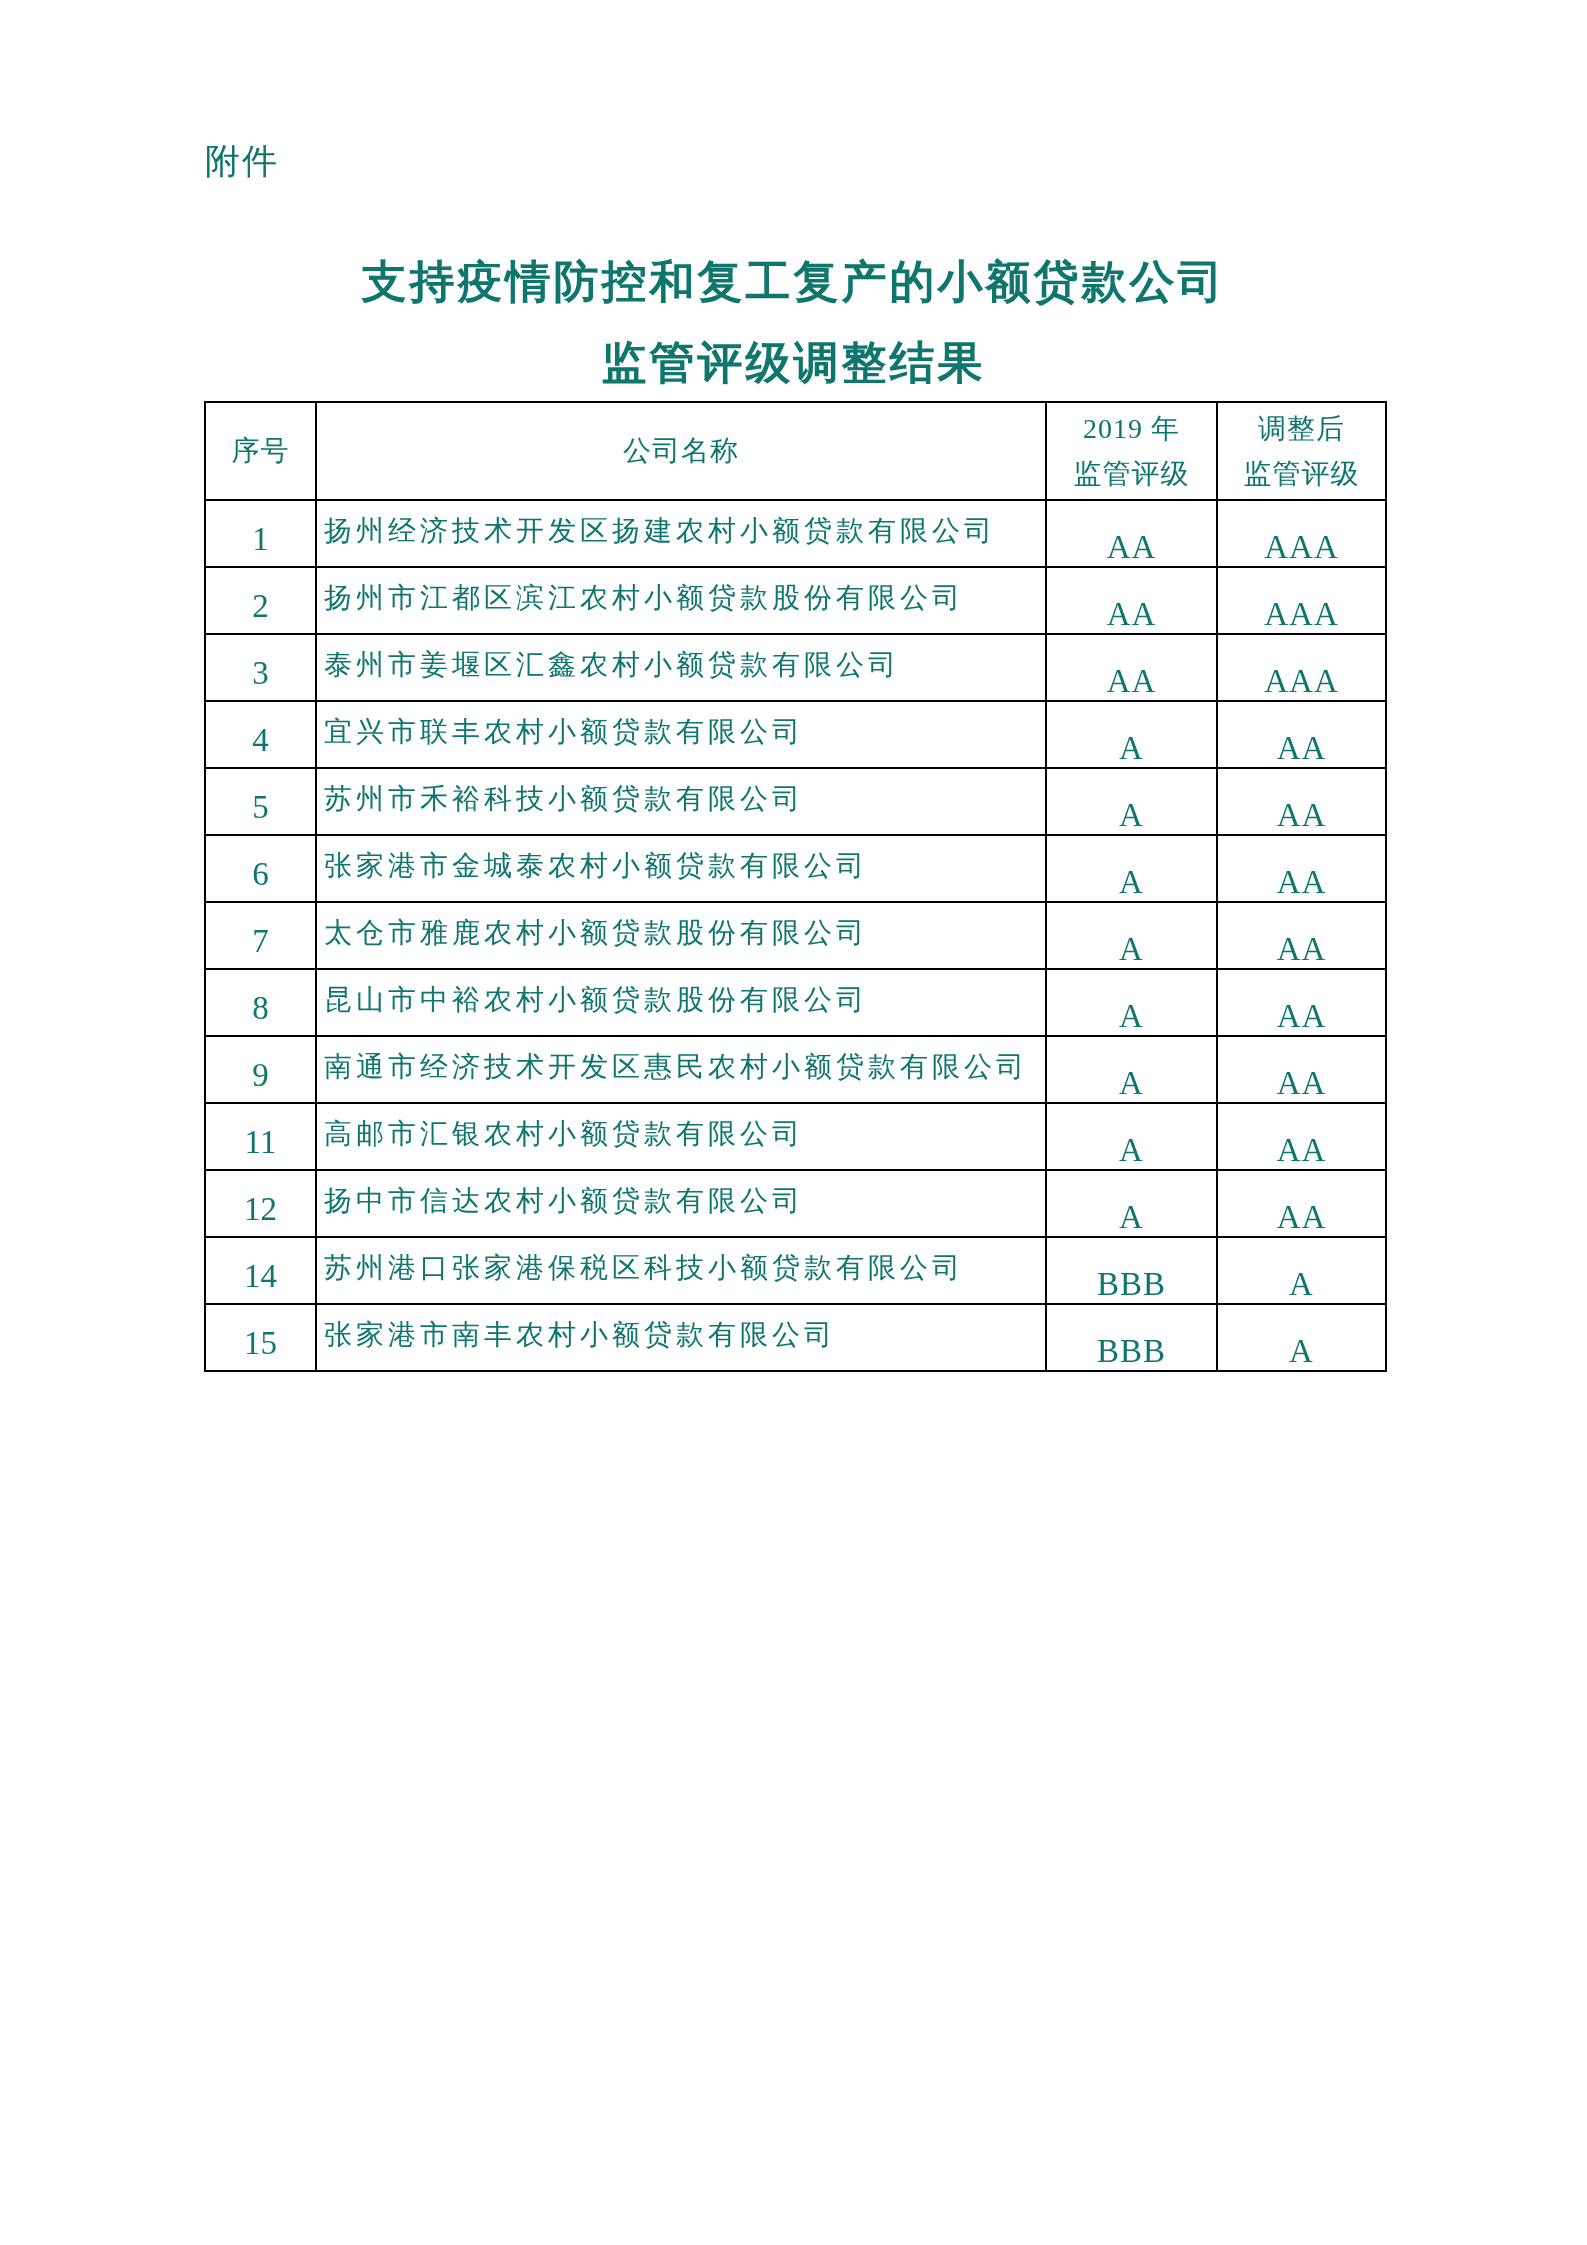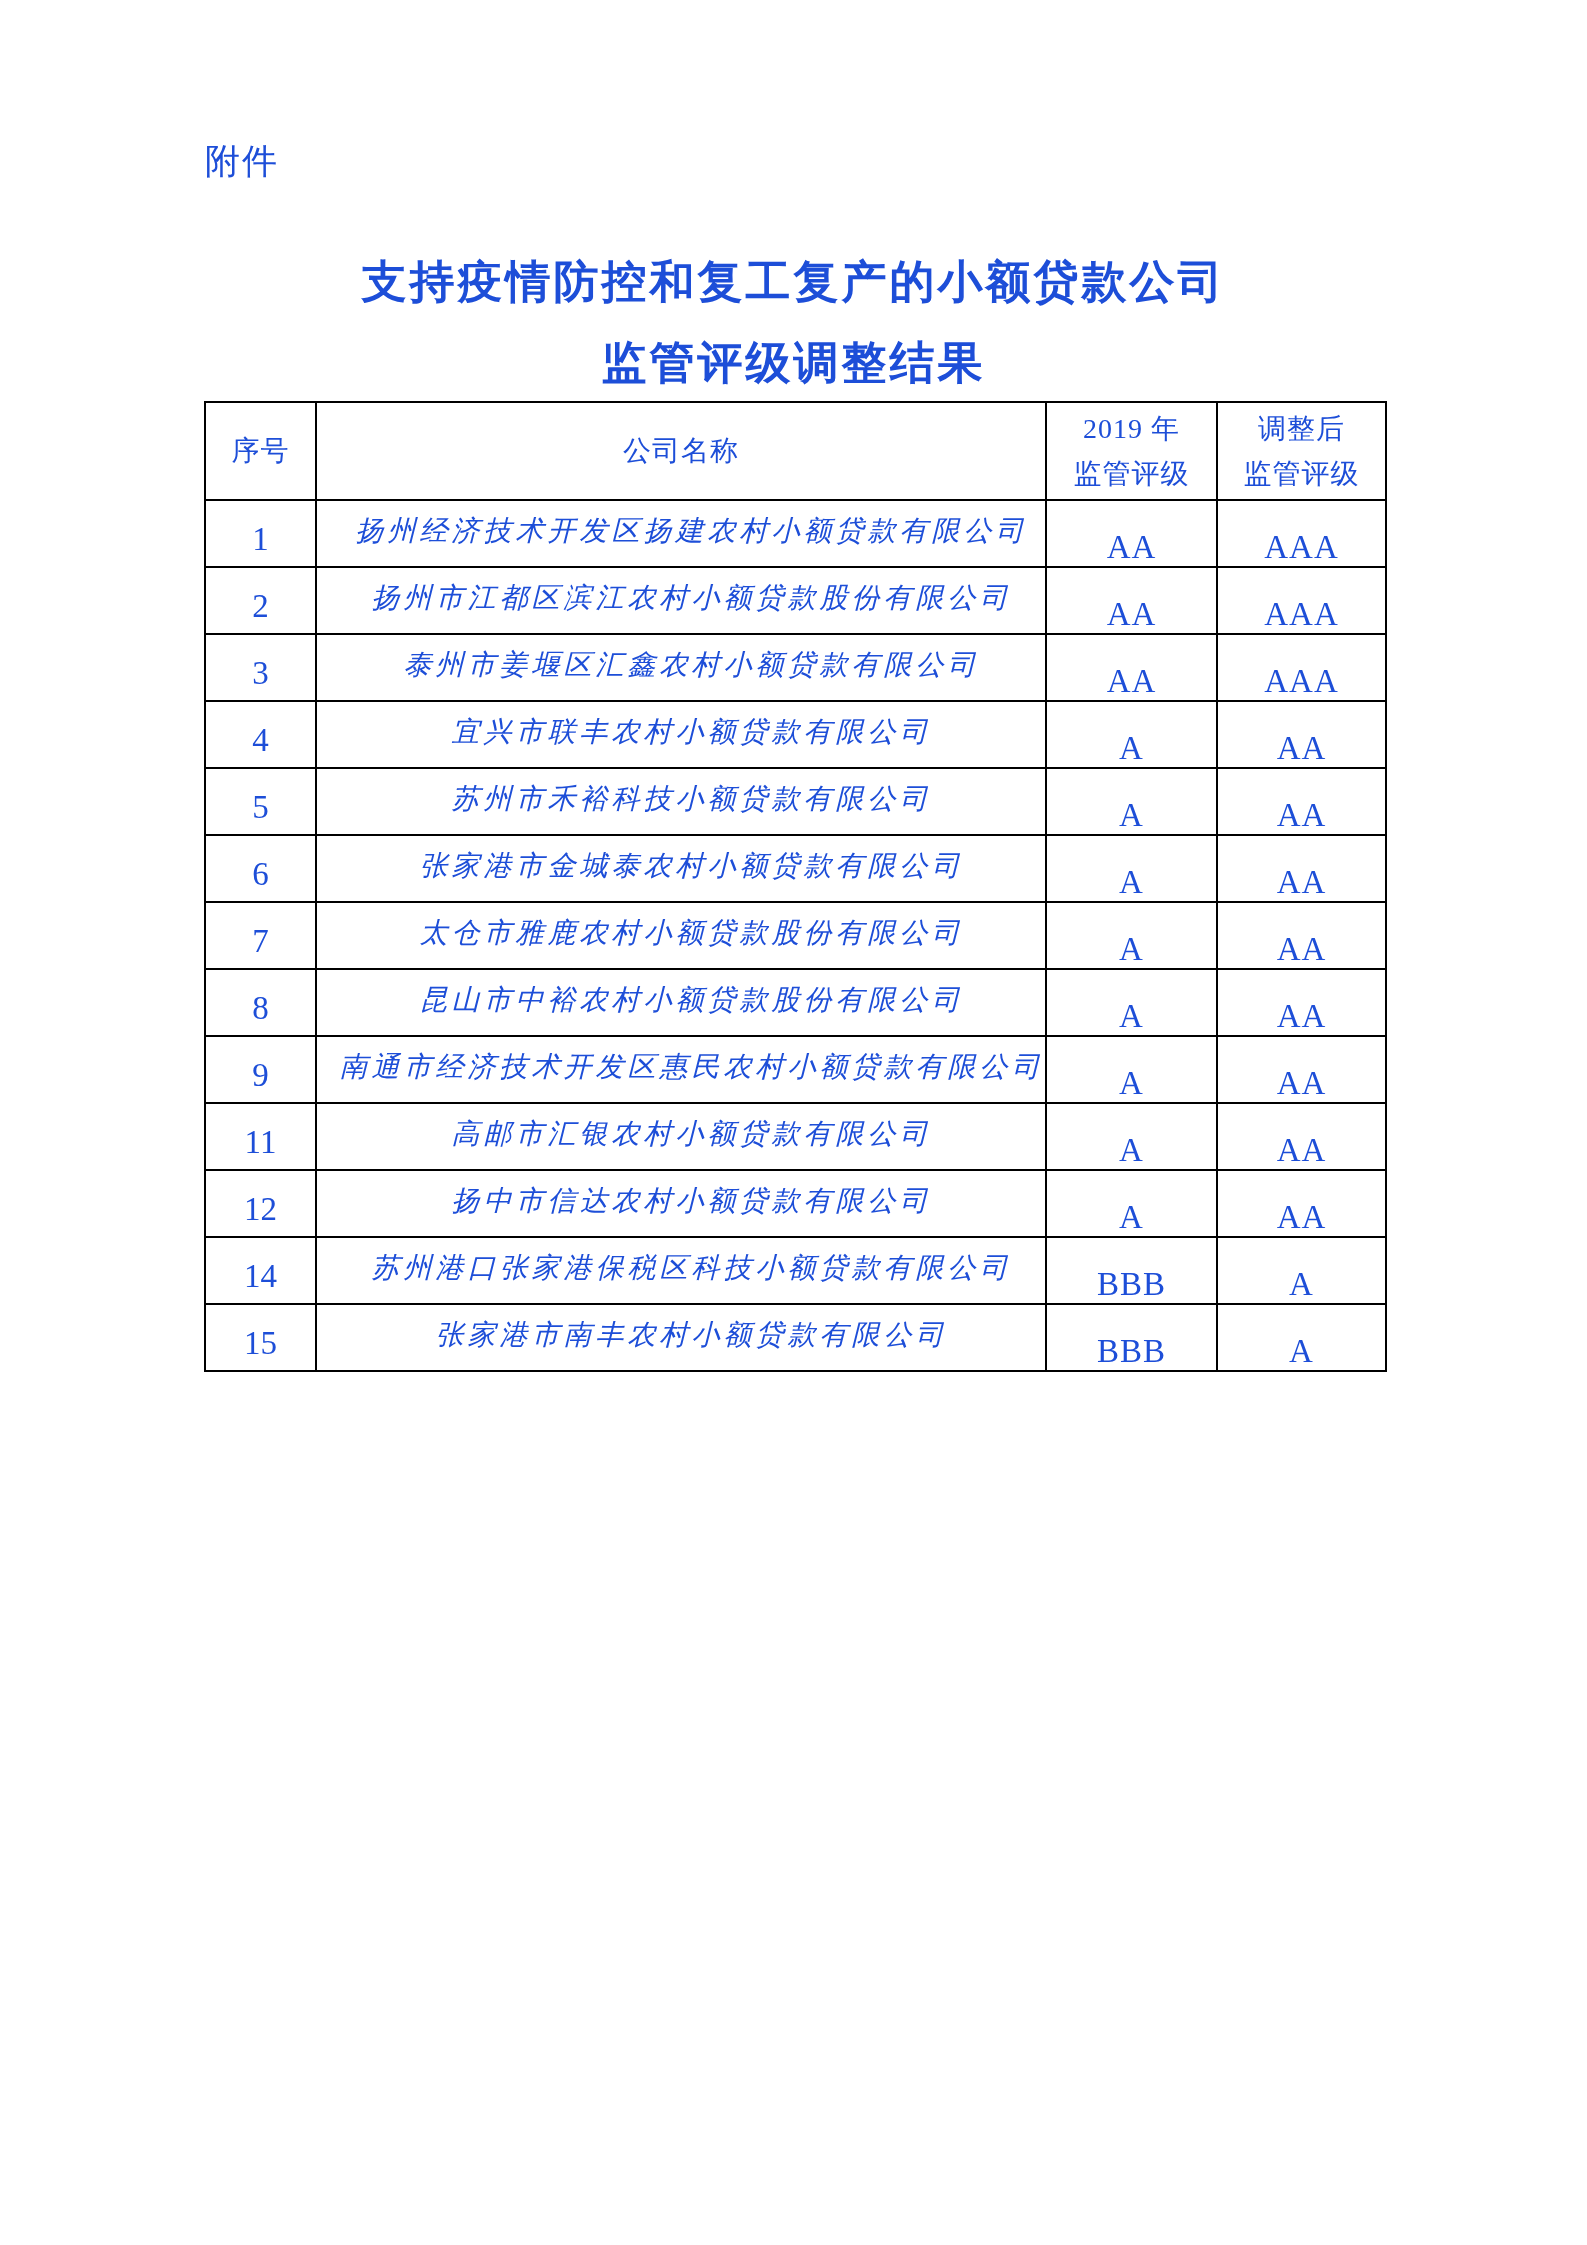--- a/index.html
+++ b/index.html
@@ -5,21 +5,21 @@
   html, body {
     margin: 0;
     padding: 0;
     background: #ffffff;
   }
   .page {
     position: relative;
     width: 1587px;
     height: 2245px;
     background: #ffffff;
-    color: #1d4ed8;
+    color: #0f766e;
     font-family: "Liberation Serif", "DejaVu Serif", serif;
     overflow: hidden;
   }
   .attachment {
     position: absolute;
     left: 205px;
     top: 138px;
     font-size: 35px;
     letter-spacing: 2px;
   }
@@ -63,28 +63,27 @@
   }
   .hdr-line { line-height: 1.62; text-align: center; }
 
   td.col-no {
     text-align: center;
     vertical-align: middle;
     font-size: 33px;
     padding-top: 12px;
   }
   td.col-company {
-    text-align: center;
+    text-align: left;
     vertical-align: middle;
     font-size: 28px;
     letter-spacing: 4px;
-    padding-left: 21px;
+    padding-left: 7px;
     padding-bottom: 6px;
     white-space: nowrap;
-    font-style: italic;
   }
   td.col-rating {
     text-align: center;
     vertical-align: middle;
     font-size: 33px;
     letter-spacing: 1px;
     padding-top: 28px;
   }
 </style>
 </head>

